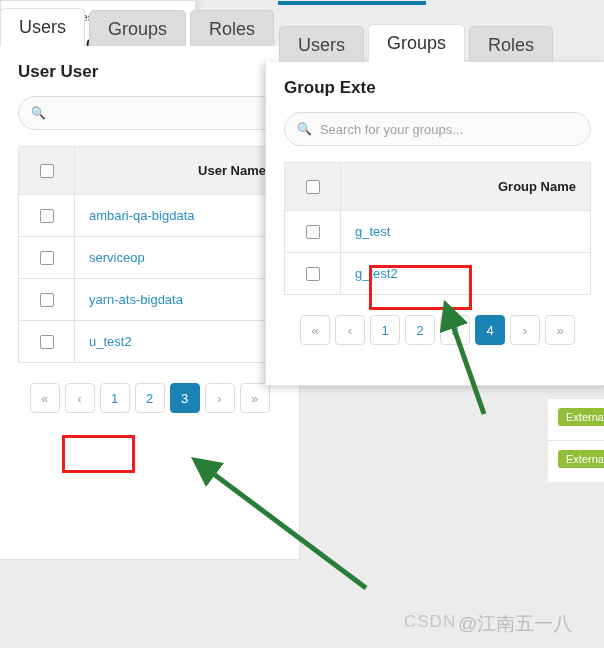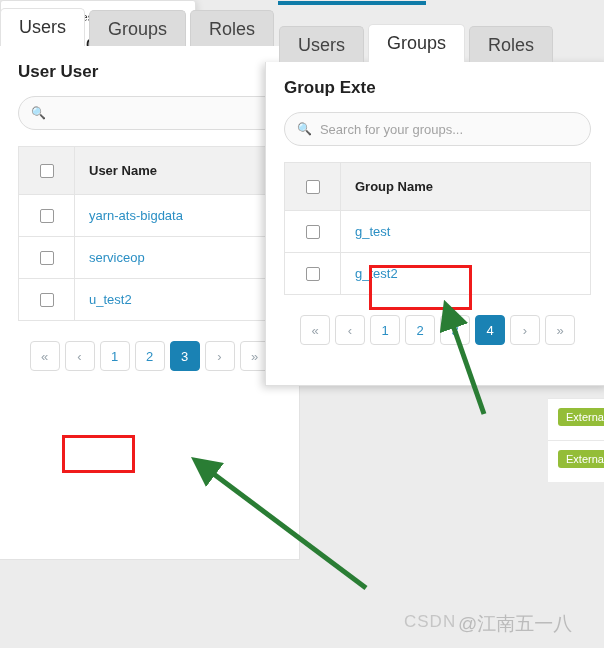--- a/index.html
+++ b/index.html
@@ -66,21 +66,21 @@
     border: 1px solid #e4e4e4;
     height: 42px;
     padding: 0 14px;
     text-align: left;
     font-weight: normal;
   }
   table.grid thead th {
     background: #f1f1f1;
     font-weight: bold;
     color: #222;
-    text-align: left;
+    text-align: right;
     font-size: 13px;
     height: 48px;
   }
   table.grid td.cb, table.grid th.cb { width: 56px; text-align: center; padding: 0; }
   .chk {
     display: inline-block; width: 14px; height: 14px;
     border: 1px solid #999; border-radius: 2px; background: #fff;
     vertical-align: middle;
   }
   .lnk { color: #2b8fc4; }
@@ -241,29 +241,37 @@
               </th>
               <th>User Name</th>
             </tr>
           </thead>
           <tbody>
             <tr>
               <td class="cb">
                 <span class="chk"></span>
               </td>
               <td class="namecell">
+                <span class="lnk">ambari-qa-bigdata</span>
+              </td>
+            </tr>
+            <tr>
+              <td class="cb">
+                <span class="chk"></span>
+              </td>
+              <td class="namecell">
+                <span class="lnk">serviceop</span>
+              </td>
+            </tr>
+            <tr>
+              <td class="cb">
+                <span class="chk"></span>
+              </td>
+              <td class="namecell">
                 <span class="lnk">yarn-ats-bigdata</span>
-              </td>
-            </tr>
-            <tr>
-              <td class="cb">
-                <span class="chk"></span>
-              </td>
-              <td class="namecell">
-                <span class="lnk">serviceop</span>
               </td>
             </tr>
             <tr>
               <td class="cb">
                 <span class="chk"></span>
               </td>
               <td class="namecell">
                 <span class="lnk">u_test2</span>
               </td>
             </tr>

